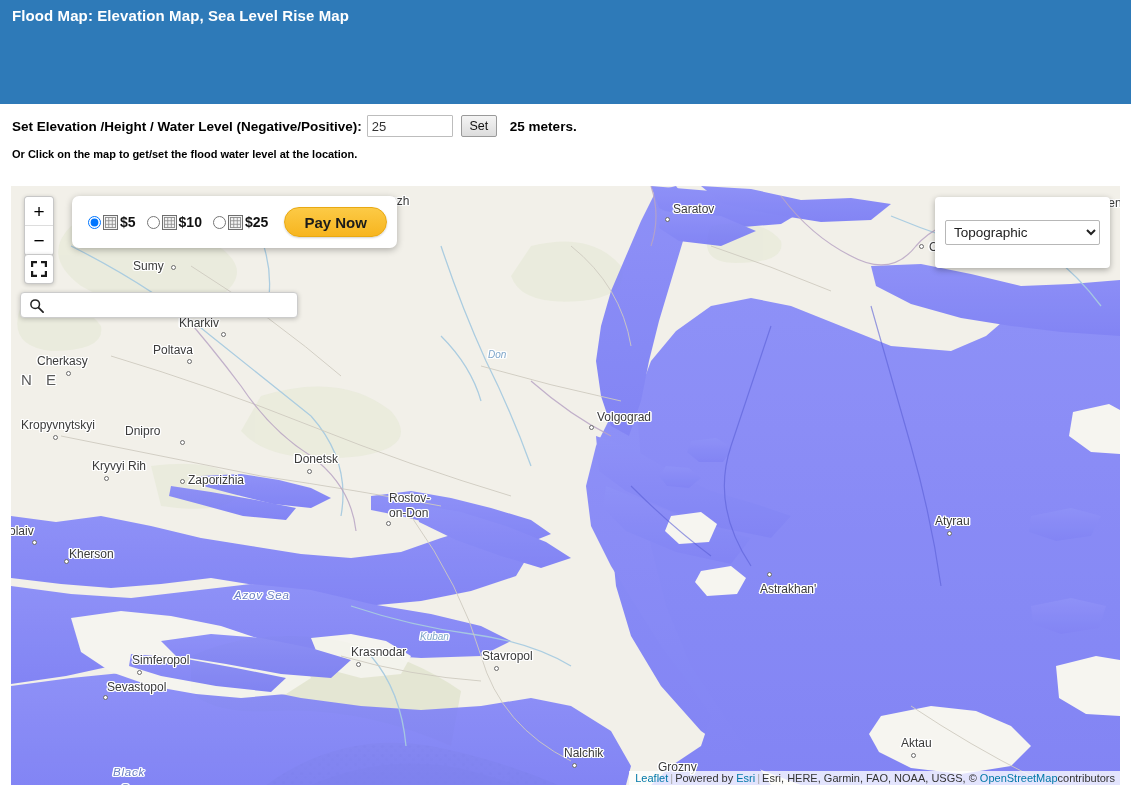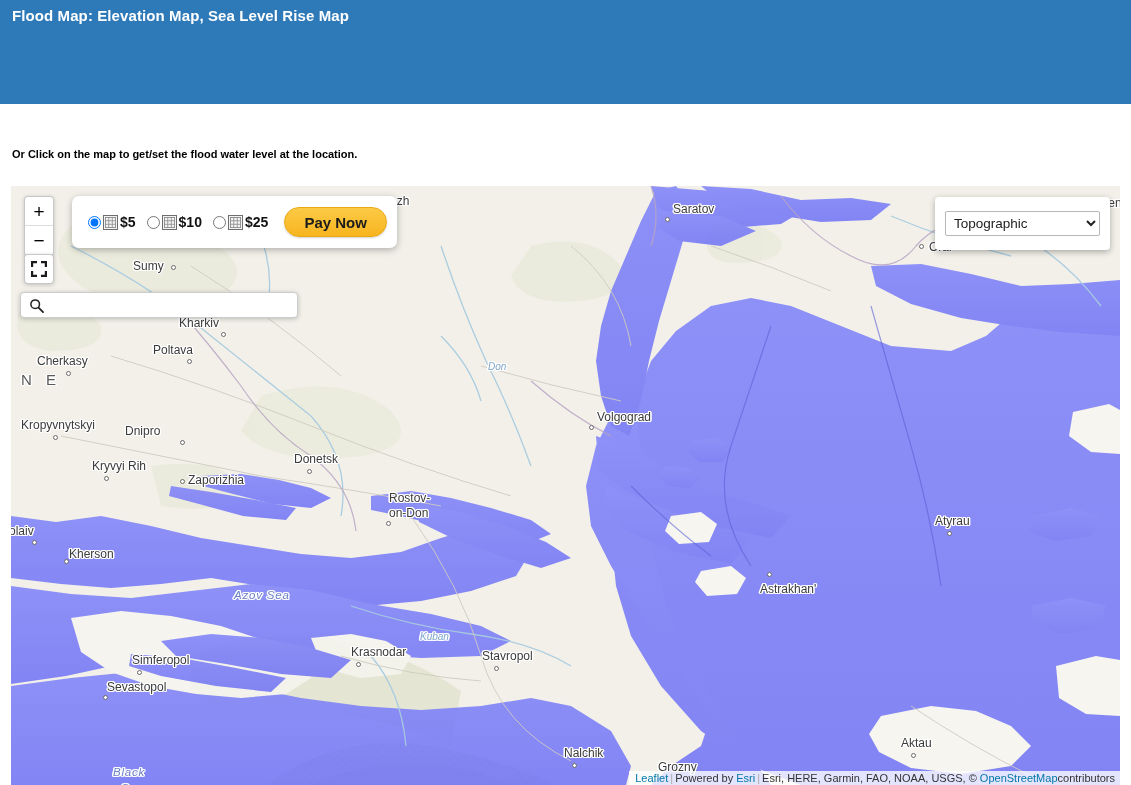--- a/index.html
+++ b/index.html
@@ -232,21 +232,21 @@
     box-shadow: 0 1px 2px rgba(0,0,0,.18);
   }
 
   
   #basemap-control {
     position: absolute;
     right: 10px; top: 11px;
     background: #fff;
     border-radius: 4px;
     box-shadow: 0 2px 6px rgba(0,0,0,.3);
-    padding: 14px 10px;
+    padding: 23px 10px;
     z-index: 45;
   }
   #basemap-select {
     width: 155px; height: 25px;
     font-size: 13.5px;
     font-family: "Liberation Sans", sans-serif;
     border: 1px solid #b7b7b7;
     border-radius: 2px;
     background: #fff; color: #222;
     padding-left: 4px;
@@ -268,20 +268,26 @@
   .attr-sep { color: #aaa; margin: 0 2px; }
 </style>
 </head>
 <body>
 
 <div id="header">
   <div id="header-title">Flood Map: Elevation Map, Sea Level Rise Map</div>
 </div>
 
 <div id="controls">
+  <div id="elev-row">
+    <span id="elev-label">Set Elevation /Height / Water Level (Negative/Positive):</span>
+    <input id="elev-input" type="text" value="25" style="">
+    <button id="set-button">Set</button>
+    <span id="meters-readout">25 meters.</span>
+  </div>
   <div id="click-hint">Or Click on the map to get/set the flood water level at the location.</div>
 </div>
 
 <div id="map">
 
   <svg id="map-canvas" viewBox="0 0 1109 599" preserveAspectRatio="none">
     <defs>
       <linearGradient id="seaGrad" x1="0" y1="0" x2="0" y2="1">
         <stop offset="0%" stop-color="#8184f9"></stop>
         <stop offset="100%" stop-color="#7376f6"></stop>
@@ -473,21 +479,21 @@
       <div class="label city" style="left: 924px; top: 329px;">Atyrau</div>
       <div class="citydot" style="left: 936px; top: 345px;"></div>
       <div class="label city" style="left: 890px; top: 551px;">Aktau</div>
       <div class="citydot" style="left: 900px; top: 567px;"></div>
       <div class="label city" style="left: 1068px; top: 11px; margin-left: 16px;">Orenbu</div>
       <div class="label city" style="left: 379px; top: 9px;">ezh</div>
       <div class="label water" style="left: 223px; top: 403px;">Azov Sea</div>
       <div class="label water" style="left: 102px; top: 580px;">Black</div>
       <div class="label water" style="left: 110px; top: 596px;">Sea</div>
       <div class="label river" style="left: 409px; top: 446px;">Kuban</div>
-      <div class="label river" style="left: 477px; top: 176px;">Don</div>
+      <div class="label river" style="left: 477px; top: 164px;">Don</div>
       <div class="label country" style="left: 10px; top: 186px;">N  E</div>
     </div>
 
   <div id="zoom-control">
     <button class="zoom-btn" id="zoom-in">+</button>
     <button class="zoom-btn" id="zoom-out">−</button>
   </div>
 
   <div id="fullscreen-control">
     <svg width="16" height="16" viewBox="0 0 16 16">

